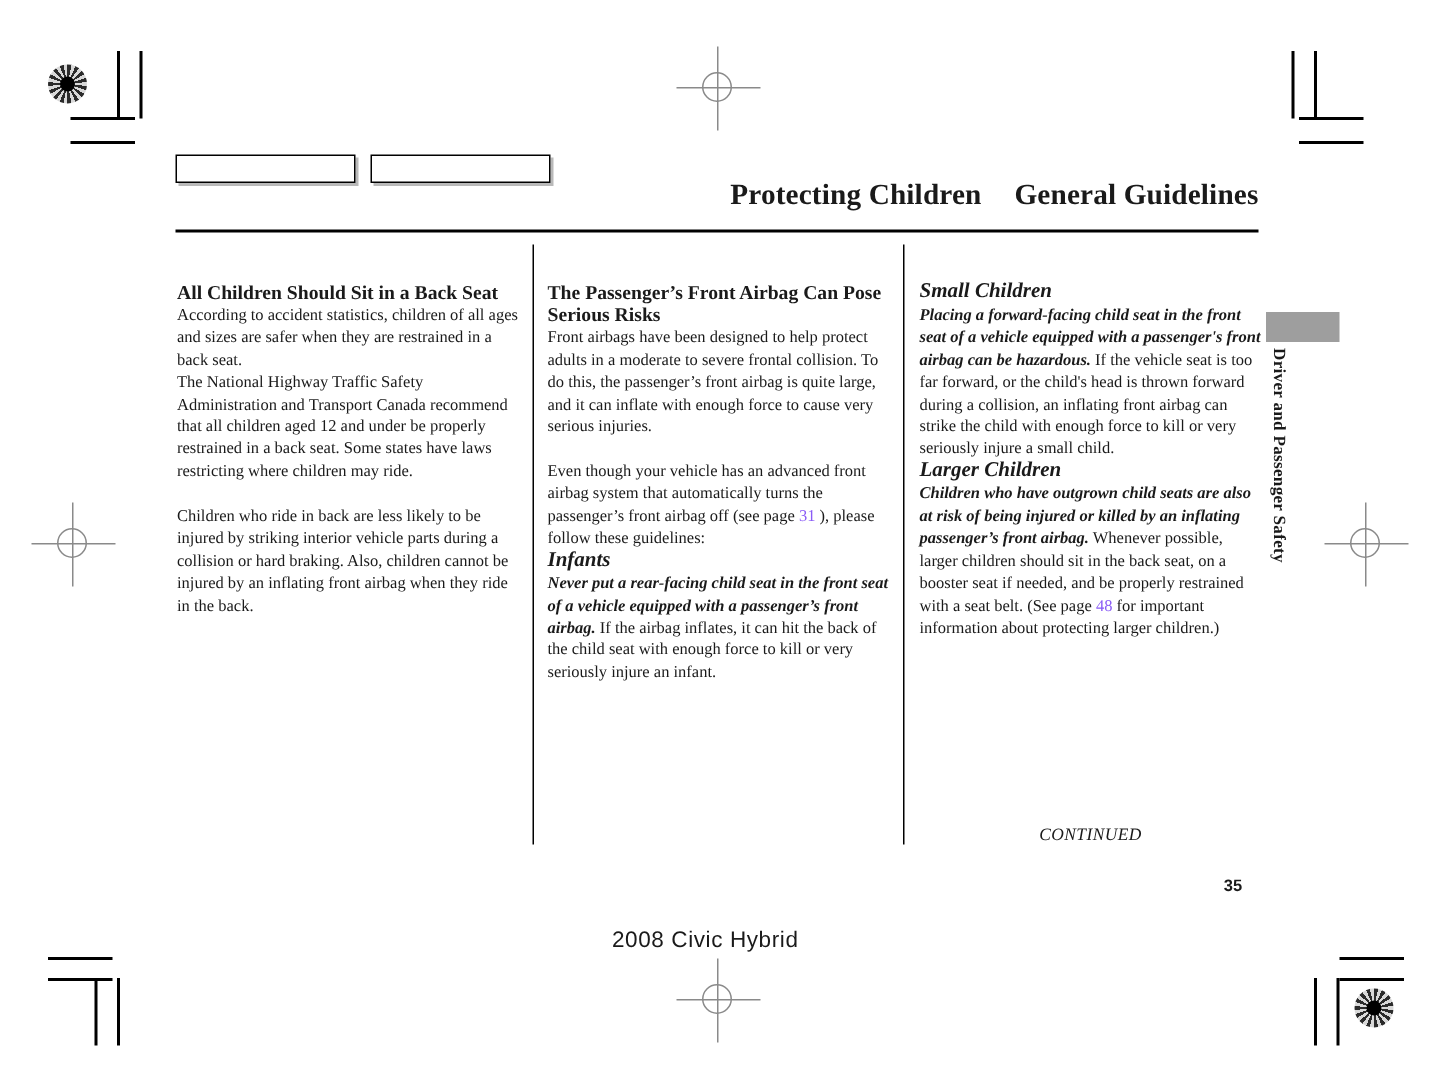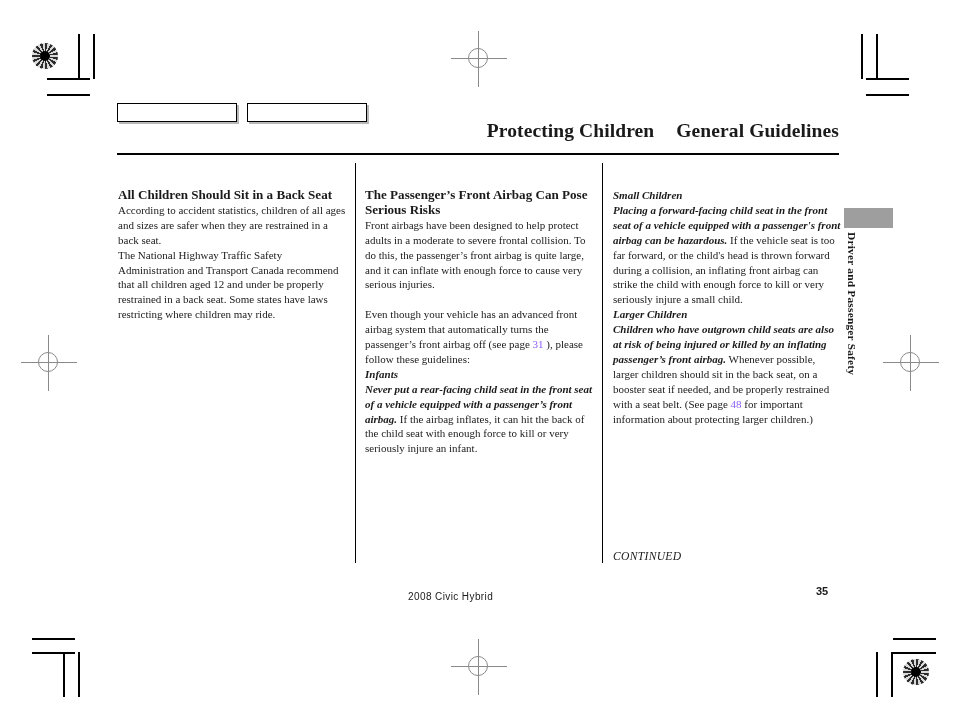--- a/index.html
+++ b/index.html
@@ -131,21 +131,21 @@
   .rule-b { left: 602px; }
 
   h2.sec-head {
     margin: 0;
     font-size: 13.1px;
     line-height: 14.9px;
     font-weight: bold;
   }
   h3.sub-head {
     margin: 0;
-    font-size: 11px;
+    font-size: 14px;
     line-height: 14.9px;
     font-weight: bold;
     font-style: italic;
   }
   p.body {
     margin: 0;
     font-size: 11px;
     line-height: 14.9px;
   }
   p.gap { margin-top: 14.9px; }
@@ -180,31 +180,31 @@
     white-space: nowrap;
     letter-spacing: 0.2px;
   }
 
   
   .continued {
     position: absolute;
     left: 613px;
     top: 550px;
     width: 228px;
-    text-align: left;
+    text-align: center;
     font-size: 11.6px;
     font-style: italic;
     letter-spacing: 0.3px;
   }
   .footer-model {
     position: absolute;
     left: 408px;
-    top: 591px;
+    top: 618px;
     font-family: "Liberation Sans", sans-serif;
-    font-size: 10px;
+    font-size: 15px;
     letter-spacing: 0.4px;
   }
   .footer-page {
     position: absolute;
     left: 800px;
     top: 585px;
     width: 44px;
     text-align: center;
     font-family: "Liberation Sans", sans-serif;
     font-size: 11px;
@@ -267,20 +267,21 @@
 </div>
 <div class="header-rule"></div>
 
 <div class="col-rule rule-a"></div>
 <div class="col-rule rule-b"></div>
 
 <div class="col col-1">
   <h2 class="sec-head">All Children Should Sit in a Back Seat</h2>
   <p class="body">According to accident statistics, children of all ages and sizes are safer when they are restrained in a back seat.</p>
   <p class="body">The National Highway Traffic Safety Administration and Transport Canada recommend that all children aged 12 and under be properly restrained in a back seat. Some states have laws restricting where children may ride.</p>
+  <p class="body gap">Children who ride in back are less likely to be injured by striking interior vehicle parts during a collision or hard braking. Also, children cannot be injured by an inflating front airbag when they ride in the back.</p>
 </div>
 
 <div class="col col-2">
   <h2 class="sec-head">The Passenger’s Front Airbag Can Pose Serious Risks</h2>
   <p class="body">Front airbags have been designed to help protect adults in a moderate to severe frontal collision. To do this, the passenger’s front airbag is quite large, and it can inflate with enough force to cause very serious injuries.</p>
   <p class="body gap"><span>Even though your vehicle has an advanced front airbag system that automatically turns the passenger’s front airbag off (see page </span><span class="xref">31</span><span> ), please follow these guidelines:</span></p>
   <h3 class="sub-head gap">Infants</h3>
   <p class="body"><span class="warn">Never put a rear-facing child seat in the front seat of a vehicle equipped with a passenger’s front airbag.</span><span> If the airbag inflates, it can hit the back of the child seat with enough force to kill or very seriously injure an infant.</span></p>
 </div>
 

